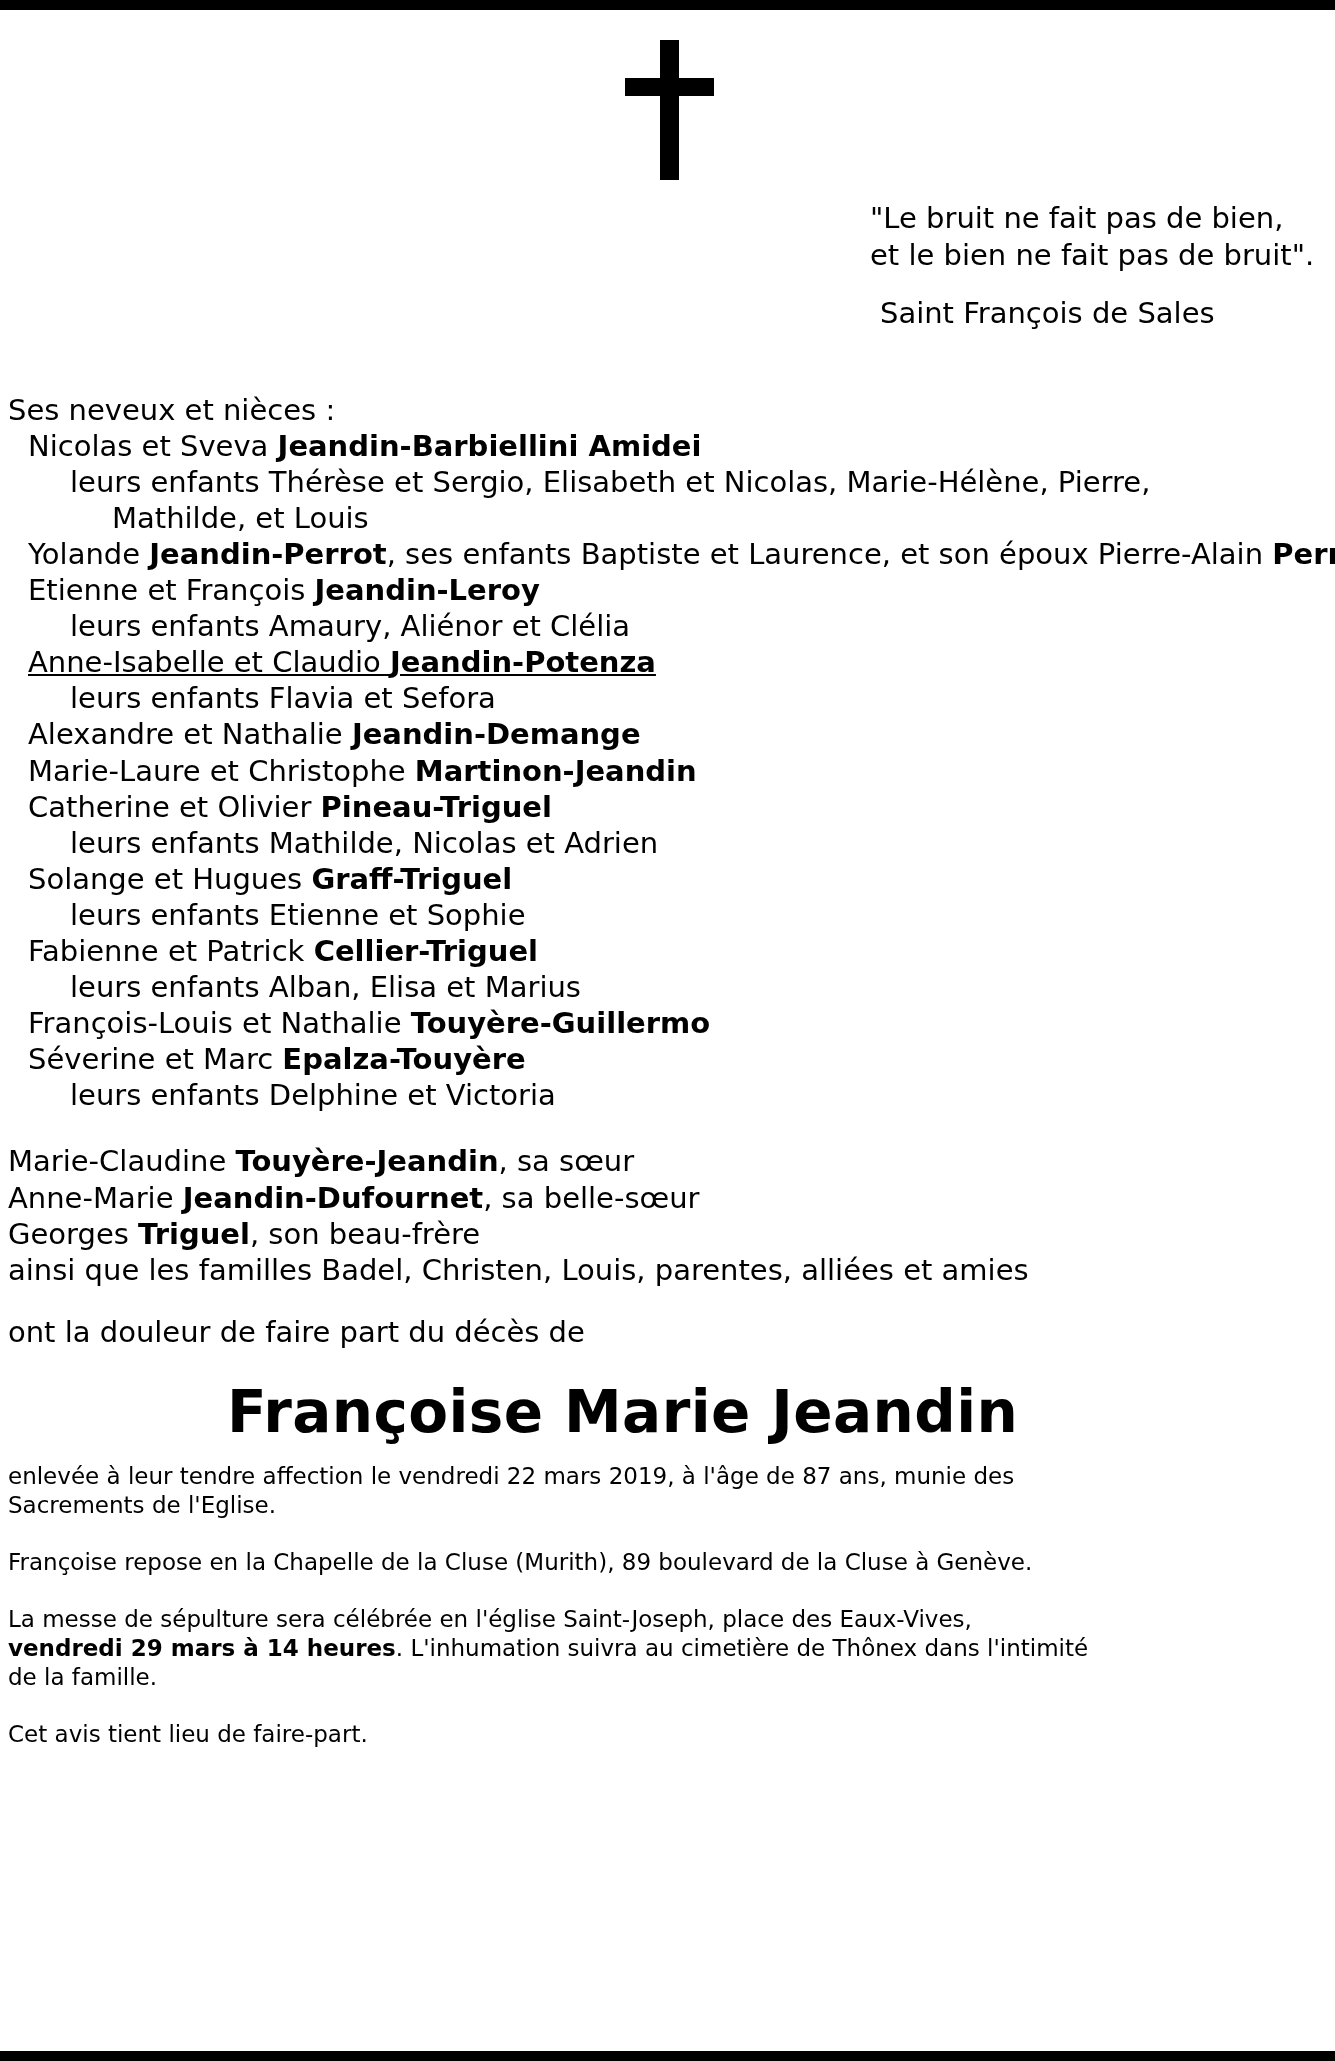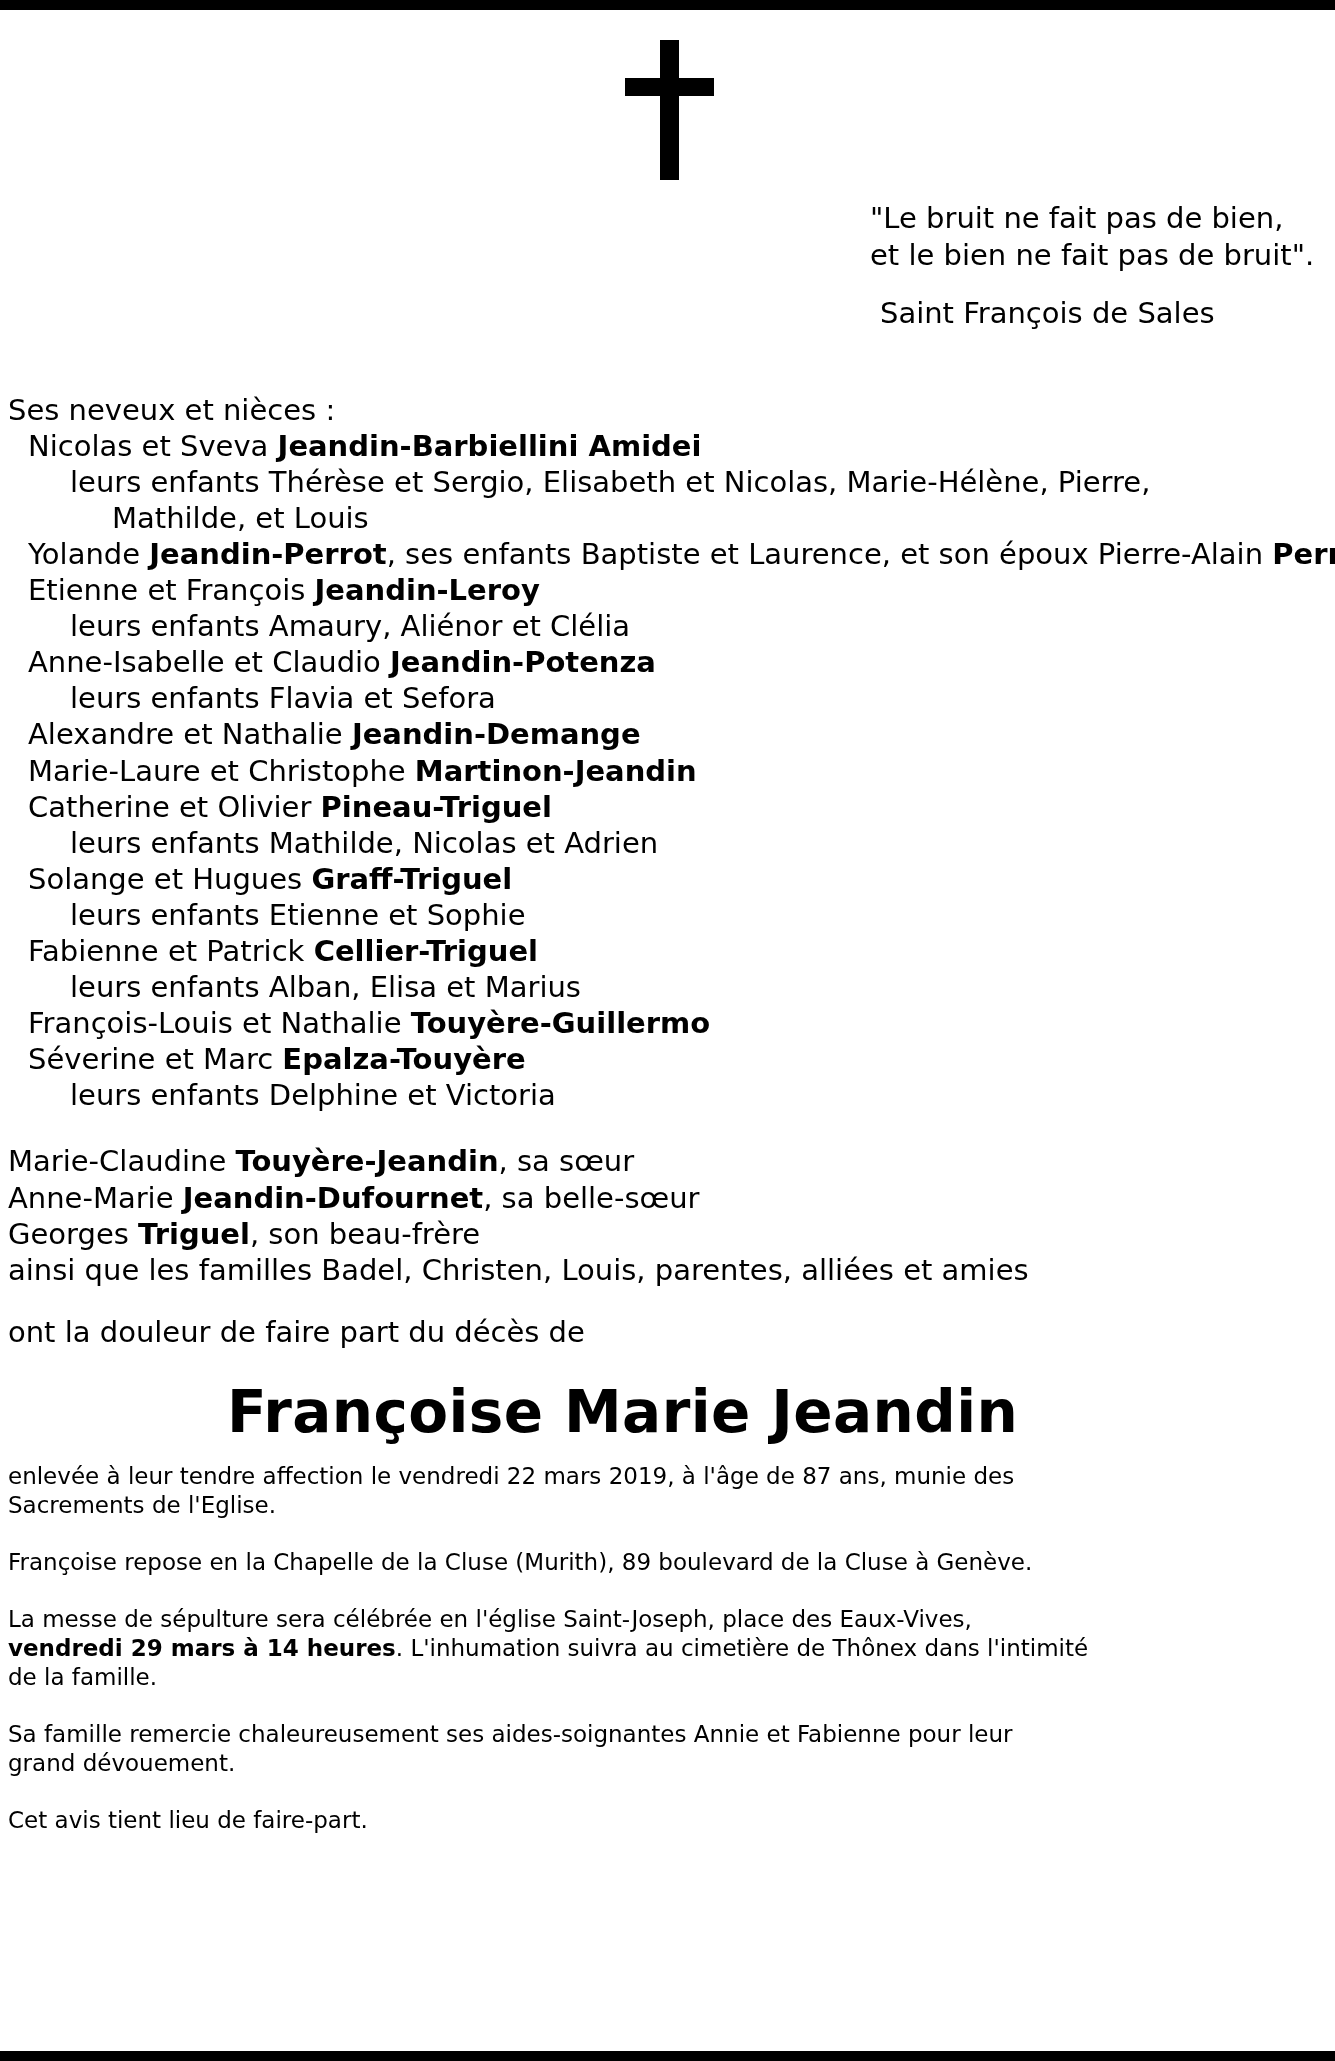--- a/index.html
+++ b/index.html
@@ -129,21 +129,21 @@
 
   <div class="body-text">
     <span class="ln">Ses neveux et nièces :</span>
     <div id="family-list">
         <span class="ln ind1" style="padding-left: 20px;"><span>Nicolas et Sveva </span><span class="bold">Jeandin-Barbiellini Amidei</span></span>
         <span class="ln ind2" style="padding-left: 62px;"><span>leurs enfants Thérèse et Sergio, Elisabeth et Nicolas, Marie-Hélène, Pierre,</span></span>
         <span class="ln ind2" style="padding-left: 104px;"><span>Mathilde, et Louis</span></span>
         <span class="ln ind1" style="padding-left: 20px;"><span>Yolande </span><span class="bold">Jeandin-Perrot</span><span>, ses enfants Baptiste et Laurence, et son époux Pierre-Alain </span><span class="bold">Perrot</span></span>
         <span class="ln ind1" style="padding-left: 20px;"><span>Etienne et François </span><span class="bold">Jeandin-Leroy</span></span>
         <span class="ln ind2" style="padding-left: 62px;"><span>leurs enfants Amaury, Aliénor et Clélia</span></span>
-        <span class="ln ind1" style="padding-left: 20px;"><span>Anne-Isabelle et Claudio </span><span class="bold">Jeandin-Potenza</span></span>
+        <span class="ln ind1" style="padding-left: 20px; text-decoration: underline;"><span>Anne-Isabelle et Claudio </span><span class="bold">Jeandin-Potenza</span></span>
         <span class="ln ind2" style="padding-left: 62px;"><span>leurs enfants Flavia et Sefora</span></span>
         <span class="ln ind1" style="padding-left: 20px;"><span>Alexandre et Nathalie </span><span class="bold">Jeandin-Demange</span></span>
         <span class="ln ind1" style="padding-left: 20px;"><span>Marie-Laure et Christophe </span><span class="bold">Martinon-Jeandin</span></span>
         <span class="ln ind1" style="padding-left: 20px;"><span>Catherine et Olivier </span><span class="bold">Pineau-Triguel</span></span>
         <span class="ln ind2" style="padding-left: 62px;"><span>leurs enfants Mathilde, Nicolas et Adrien</span></span>
         <span class="ln ind1" style="padding-left: 20px;"><span>Solange et Hugues </span><span class="bold">Graff-Triguel</span></span>
         <span class="ln ind2" style="padding-left: 62px;"><span>leurs enfants Etienne et Sophie</span></span>
         <span class="ln ind1" style="padding-left: 20px;"><span>Fabienne et Patrick </span><span class="bold">Cellier-Triguel</span></span>
         <span class="ln ind2" style="padding-left: 62px;"><span>leurs enfants Alban, Elisa et Marius</span></span>
         <span class="ln ind1" style="padding-left: 20px;"><span>François-Louis et Nathalie </span><span class="bold">Touyère-Guillermo</span></span>
@@ -170,24 +170,20 @@
           <span class="l"><span>Sacrements de l'Eglise.</span></span>
         </div>
         <div class="para nojust">
           <span class="l"><span>Françoise repose en la Chapelle de la Cluse (Murith), 89 boulevard de la Cluse à Genève.</span></span>
         </div>
         <div class="para">
           <span class="l"><span>La messe de sépulture sera célébrée en l'église Saint-Joseph, place des Eaux-Vives,</span></span>
           <span class="l"><span class="bold">vendredi 29 mars à 14 heures</span><span>. L'inhumation suivra au cimetière de Thônex dans l'intimité</span></span>
           <span class="l"><span>de la famille.</span></span>
         </div>
-        <div class="para">
-          <span class="l"><span>Sa famille remercie chaleureusement ses aides-soignantes Annie et Fabienne pour leur</span></span>
-          <span class="l"><span>grand dévouement.</span></span>
-        </div>
         <div class="para nojust">
           <span class="l"><span>Cet avis tient lieu de faire-part.</span></span>
         </div>
       </div>
   </div>
 
   <div class="bottom-rule"></div>
 </div>
 
 </body></html>

